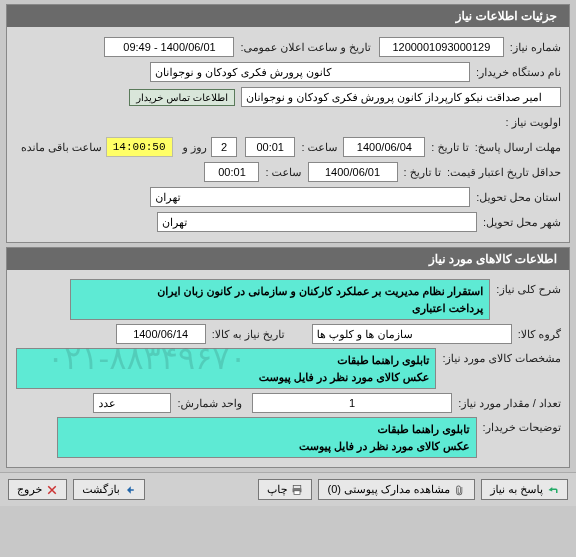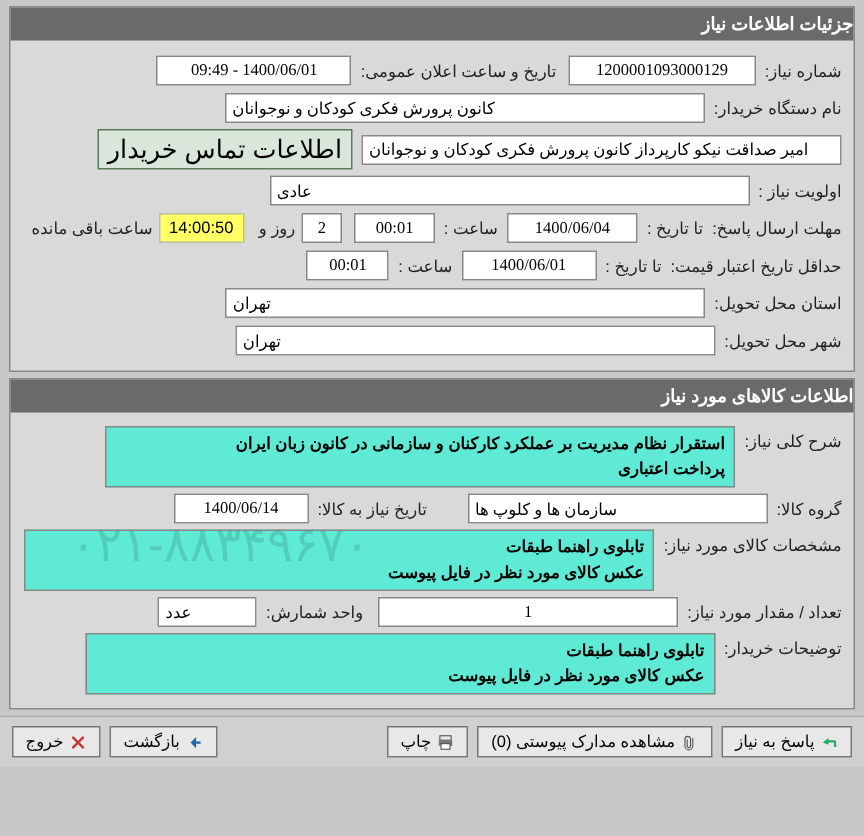--- a/index.html
+++ b/index.html
@@ -15,21 +15,21 @@
   }
   .panel {
     background: #d9d9d9;
     border: 1px solid #888;
     margin: 4px 6px;
   }
   .panel-header {
     background: #6a6a6a;
     color: #fff;
     font-weight: bold;
-    padding: 4px 0;
+    padding: 4px 12px;
     font-size: 12px;
   }
   .panel-body {
     padding: 6px 8px;
   }
   .row {
     display: flex;
     align-items: center;
     margin: 3px 0;
     min-height: 22px;
@@ -37,21 +37,21 @@
   .label {
     white-space: nowrap;
     margin-left: 6px;
     color: #222;
   }
   .field {
     background: #fff;
     border: 1px solid #888;
     height: 20px;
     padding: 1px 4px;
-    font-family: Liberation Serif, serif;
+    font-family: Liberation Sans, sans-serif;
     font-size: 11px;
     text-align: center;
     display: inline-flex;
     align-items: center;
     justify-content: center;
     overflow: hidden;
   }
   .field.right { text-align: left; justify-content: flex-end; }
   .multiline {
     background: #5eead4;
@@ -65,20 +65,21 @@
     font-weight: bold;
   }
   .countdown {
     background: #ffff66;
     border: 1px solid #bba;
     height: 20px;
     padding: 1px 6px;
     display: inline-flex;
     align-items: center;
     justify-content: center;
+    font-family: Liberation Mono, monospace;
   }
   .btn-row {
     display: flex;
     gap: 6px;
     padding: 6px 8px;
     border-top: 1px solid #aaa;
     margin-top: 4px;
     justify-content: flex-start;
     background: #d0d0d0;
   }
@@ -109,21 +110,21 @@
     z-index: 0;
     pointer-events: none;
     direction: ltr;
   }
   .rel { position: relative; }
   .contact-btn {
     background: #d9e6da;
     border: 1px solid #5a7a5a;
     padding: 2px 6px;
     font-family: inherit;
-    font-size: 17px;
+    font-size: 10px;
     cursor: pointer;
   }
   .grow { flex: 1; }
 </style>
 </head>
 <body>
 
 <div class="panel">
   <div class="panel-header">جزئیات اطلاعات نیاز</div>
   <div class="panel-body">
@@ -140,21 +141,20 @@
       <span class="field right grow" style="max-width:320px">کانون پرورش فکری کودکان و نوجوانان</span>
     </div>
 
     <div class="row">
       <span class="field right grow" style="max-width:320px">امیر صداقت نیکو کارپرداز کانون پرورش فکری کودکان و نوجوانان</span>
       <button class="contact-btn" style="margin-right:6px">اطلاعات تماس خریدار</button>
     </div>
 
     <div class="row">
       <span class="label">اولویت نیاز :</span>
-      <span class="field right" style="width:320px">عادی</span>
     </div>
 
     <div class="row">
       <span class="label">مهلت ارسال پاسخ:</span>
       <span class="label">تا تاریخ :</span>
       <span class="field" style="width:90px">1400/06/04</span>
       <span class="label" style="margin-right:6px">ساعت :</span>
       <span class="field" style="width:55px">00:01</span>
       <span class="field" style="width:28px;margin-right:8px">2</span>
       <span class="label" style="margin-right:4px">روز و</span>
@@ -201,21 +201,21 @@
 
     <div class="row" style="align-items:flex-start">
       <span class="label" style="margin-top:4px">مشخصات کالای مورد نیاز:</span>
       <div class="multiline grow" style="max-width:420px">تابلوی راهنما طبقات<br>عکس کالای مورد نظر در فایل پیوست</div>
     </div>
 
     <div class="row">
       <span class="label">تعداد / مقدار مورد نیاز:</span>
       <span class="field" style="width:200px">1</span>
       <span class="label" style="margin-right:10px">واحد شمارش:</span>
-      <span class="field right" style="width:66px">عدد</span>
+      <span class="field right" style="width:78px">عدد</span>
     </div>
 
     <div class="row" style="align-items:flex-start">
       <span class="label" style="margin-top:4px">توضیحات خریدار:</span>
       <div class="multiline grow" style="max-width:420px">تابلوی راهنما طبقات<br>عکس کالای مورد نظر در فایل پیوست</div>
     </div>
 
   </div>
   <div class="watermark">۰۲۱-۸۸۳۴۹۶۷۰</div>
 </div>

